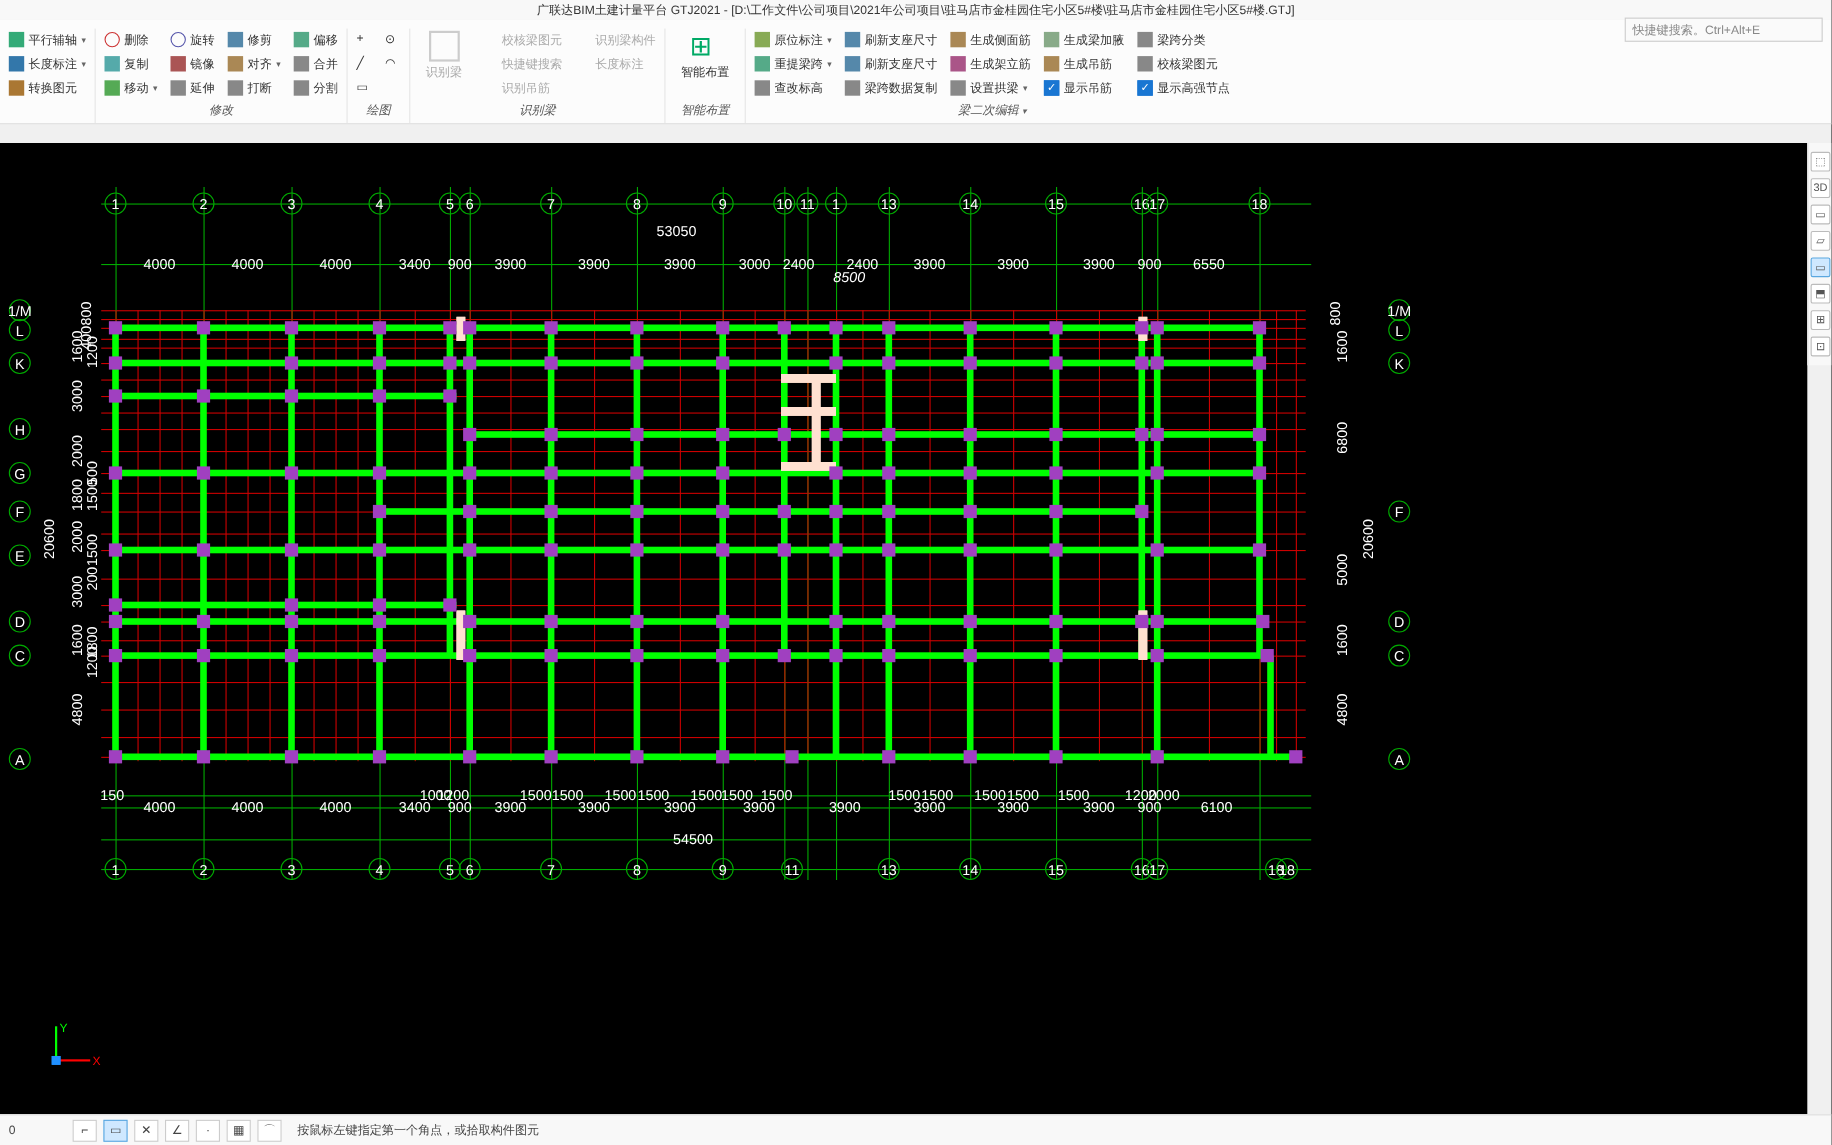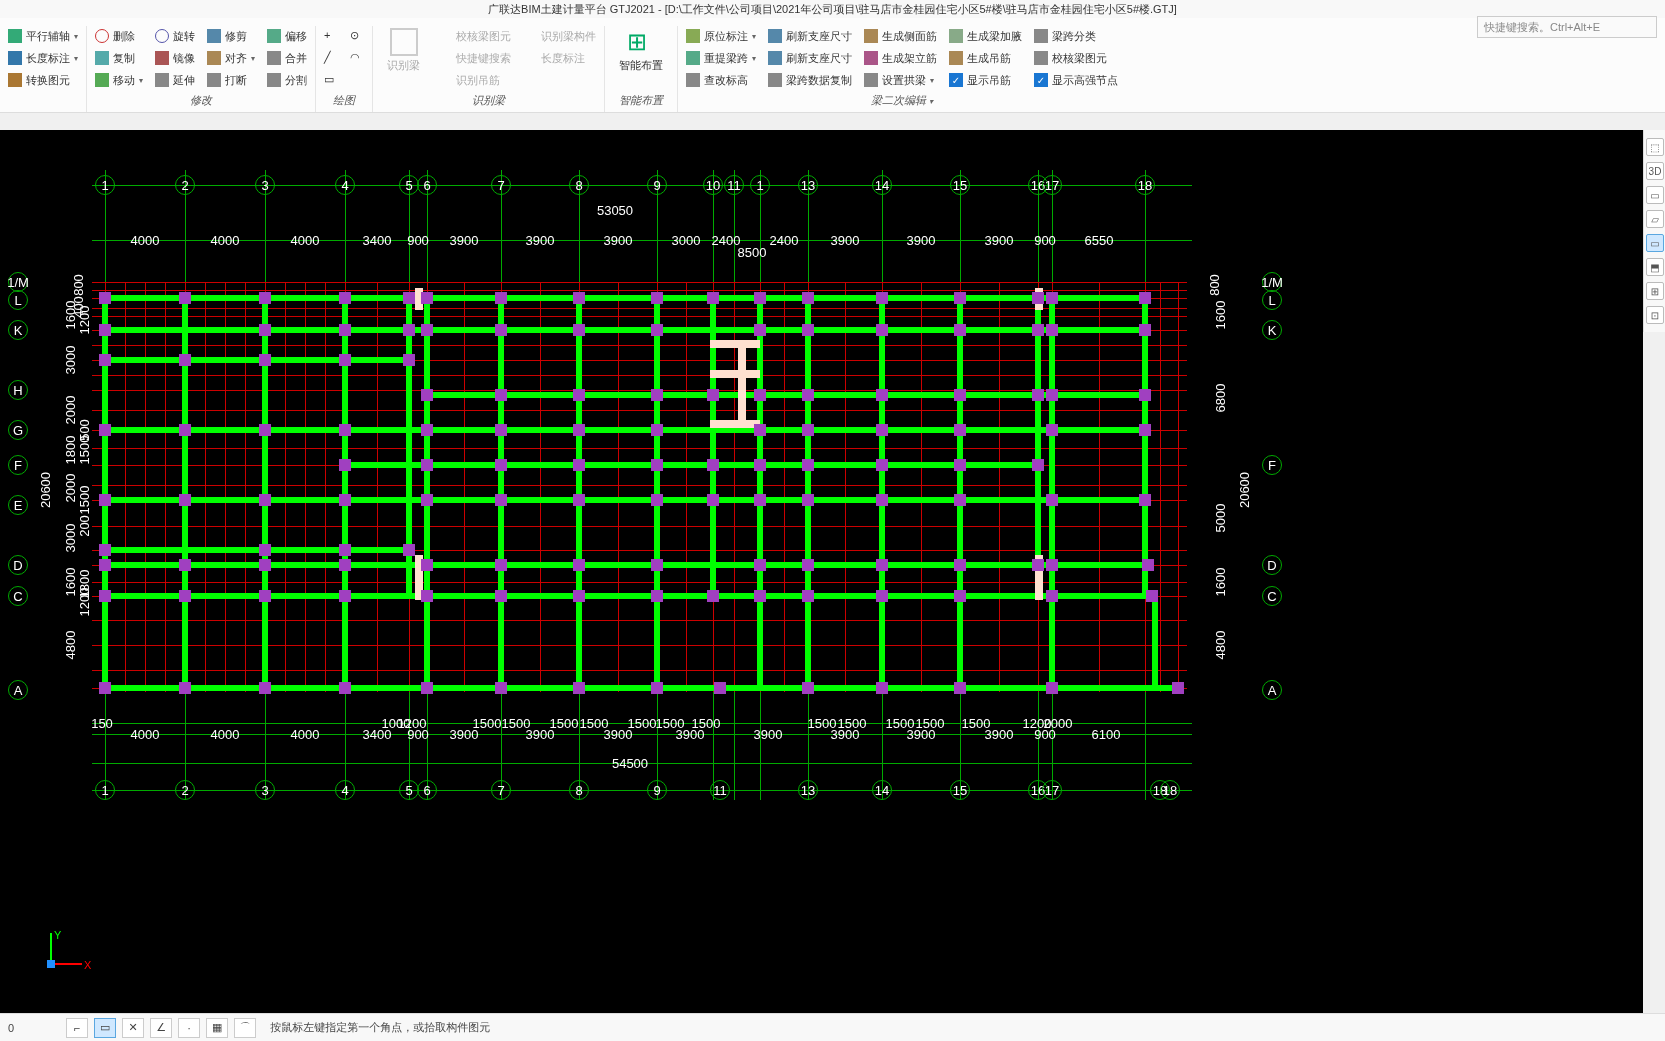--- a/index.html
+++ b/index.html
@@ -631,21 +631,21 @@
     <div class="dim-label" style="left: 225px; top: 110px;">4000</div>
     <div class="dim-label" style="left: 305px; top: 110px;">4000</div>
     <div class="dim-label" style="left: 377px; top: 110px;">3400</div>
     <div class="dim-label" style="left: 418px; top: 110px;">900</div>
     <div class="dim-label" style="left: 464px; top: 110px;">3900</div>
     <div class="dim-label" style="left: 540px; top: 110px;">3900</div>
     <div class="dim-label" style="left: 618px; top: 110px;">3900</div>
     <div class="dim-label" style="left: 686px; top: 110px;">3000</div>
     <div class="dim-label" style="left: 726px; top: 110px;">2400</div>
     <div class="dim-label" style="left: 784px; top: 110px;">2400</div>
-    <div class="dim-label" style="left: 752px; top: 122px;">8500</div>
+    <div class="dim-label" style="left: 772px; top: 122px; font-style: italic;">8500</div>
     <div class="dim-label" style="left: 845px; top: 110px;">3900</div>
     <div class="dim-label" style="left: 921px; top: 110px;">3900</div>
     <div class="dim-label" style="left: 999px; top: 110px;">3900</div>
     <div class="dim-label" style="left: 1045px; top: 110px;">900</div>
     <div class="dim-label" style="left: 1099px; top: 110px;">6550</div>
     <div class="dim-label" style="left: 630px; top: 633px;">54500</div>
     <div class="dim-label" style="left: 102px; top: 593px;">150</div>
     <div class="dim-label" style="left: 145px; top: 604px;">4000</div>
     <div class="dim-label" style="left: 225px; top: 604px;">4000</div>
     <div class="dim-label" style="left: 305px; top: 604px;">4000</div>

